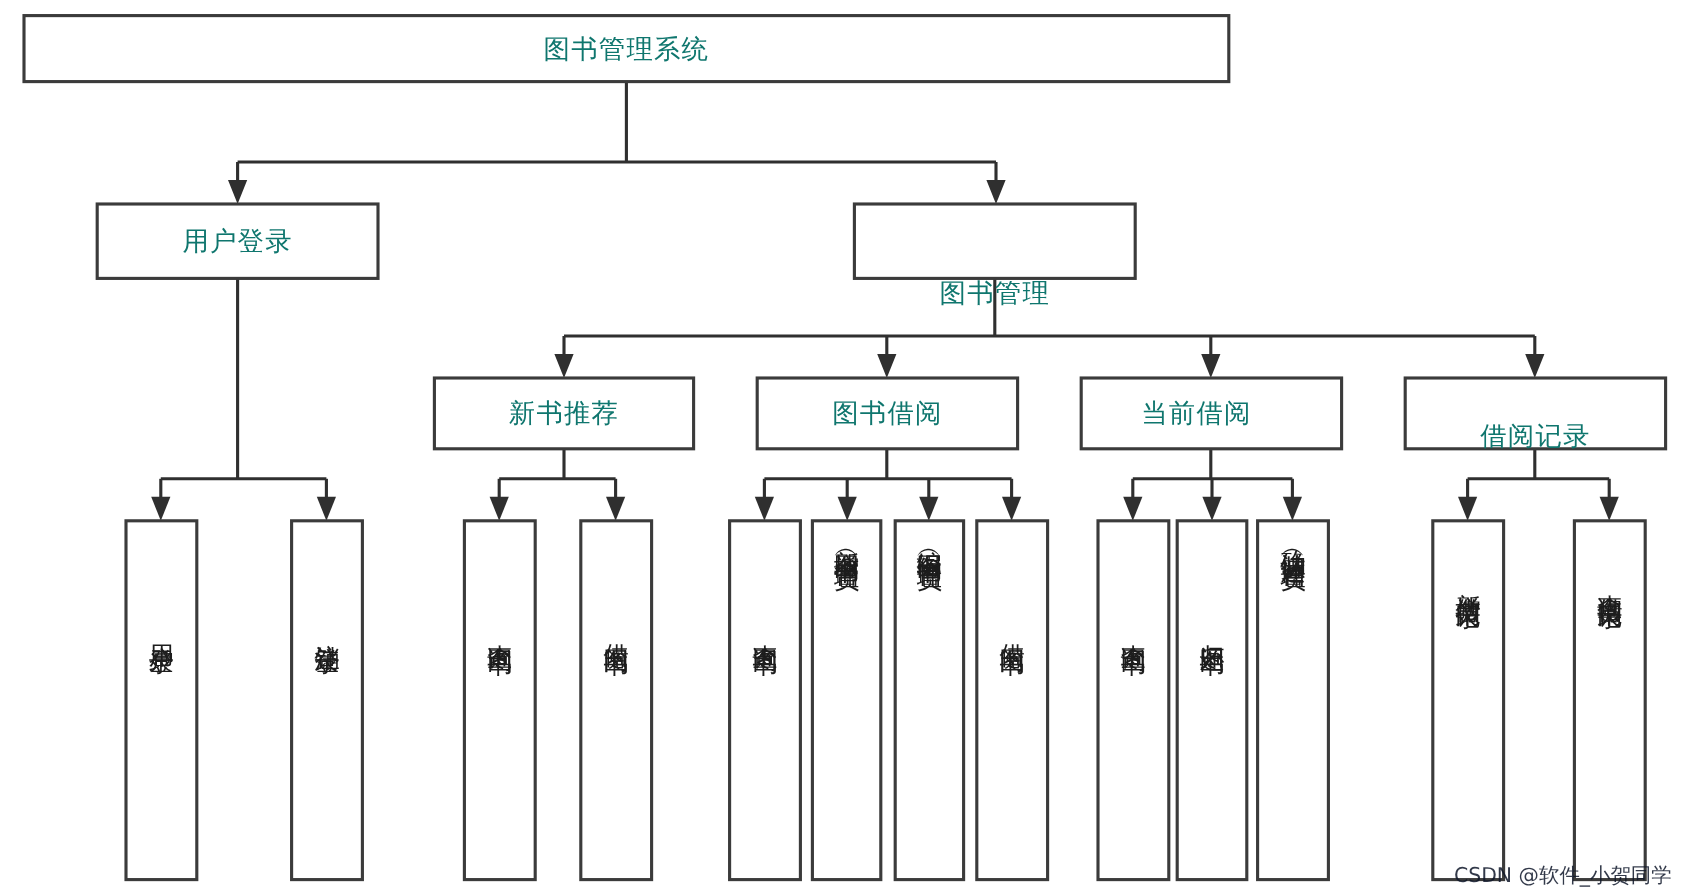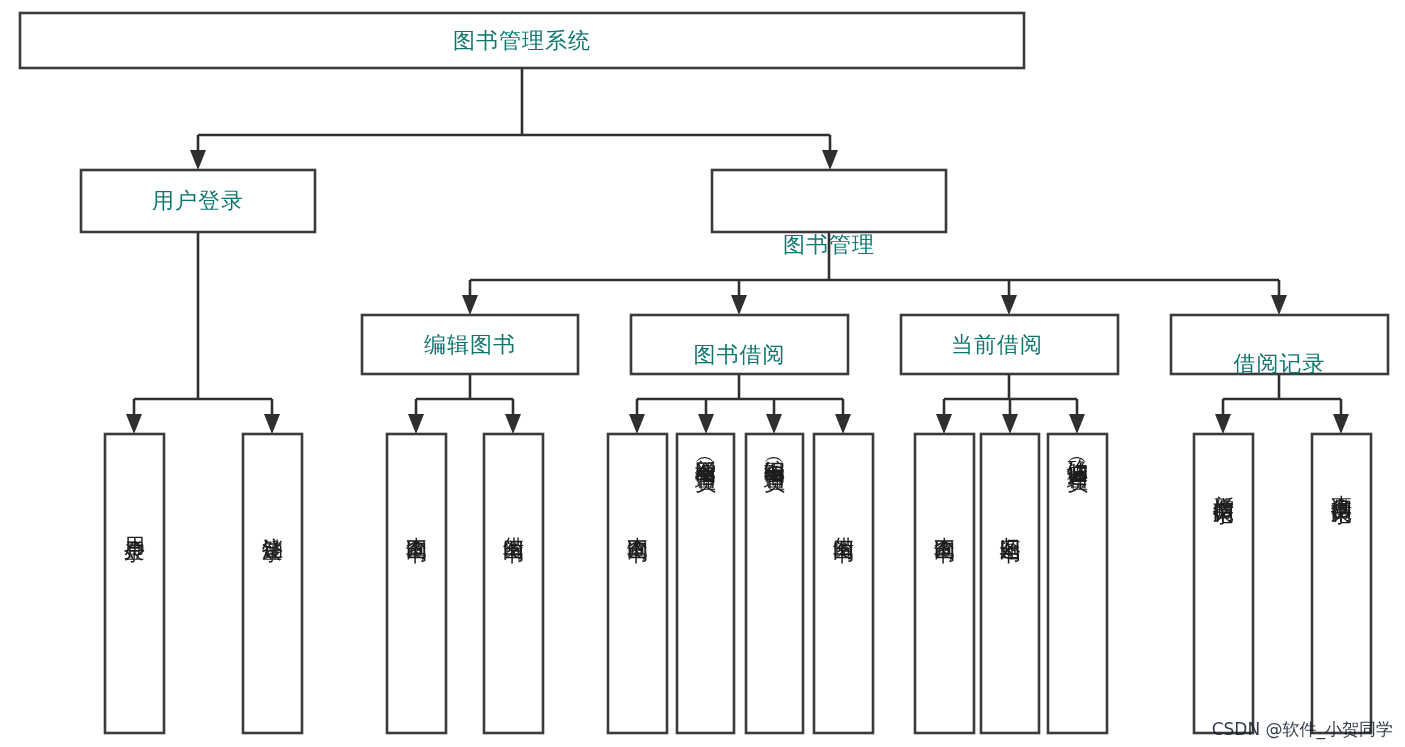--- a/index.html
+++ b/index.html
@@ -192,23 +192,23 @@
   </div>
 
   <div class="hlabel-wrap" style="left:81px; top:170px; width:234px; height:62px;">
     <span class="hlabel-text">用户登录</span>
   </div>
   <div class="hlabel-wrap" style="left:712px; top:170px; width:234px; height:62px;margin-top:44px;">
     <span class="hlabel-text">图书管理</span>
   </div>
 
   <div class="hlabel-wrap" style="left:362px; top:315px; width:216px; height:59px;">
-    <span class="hlabel-text">编辑图书</span>
-  </div>
-  <div class="hlabel-wrap" style="left:631px; top:320px; width:217px; height:70px;">
+    <span class="hlabel-text">新书推荐</span>
+  </div>
+  <div class="hlabel-wrap" style="left:631px; top:310px; width:217px; height:70px;">
     <span class="hlabel-text">图书借阅</span>
   </div>
   <div class="hlabel-wrap" style="left:901px; top:315px; width:192px; height:59px;">
     <span class="hlabel-text">当前借阅</span>
   </div>
   <div class="hlabel-wrap" style="left:1171px; top:334px; width:217px; height:59px;">
     <span class="hlabel-text">借阅记录</span>
   </div>
 
   <div class="vlabel-wrap" style="left:105px; top:434px; width:59px; height:299px; padding-top:86px;">

